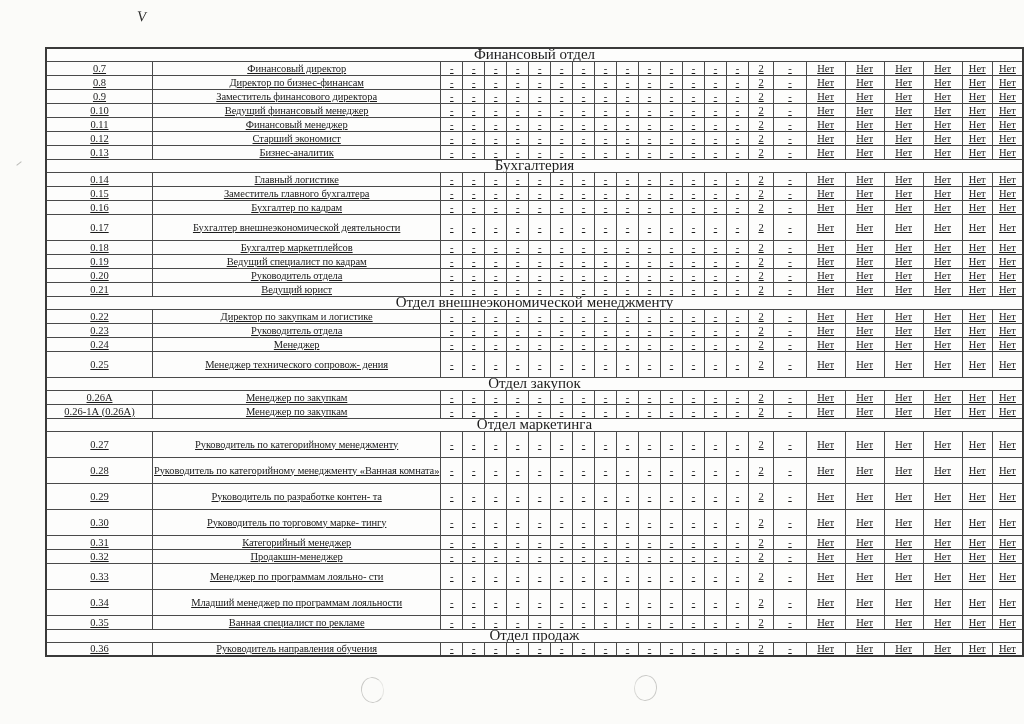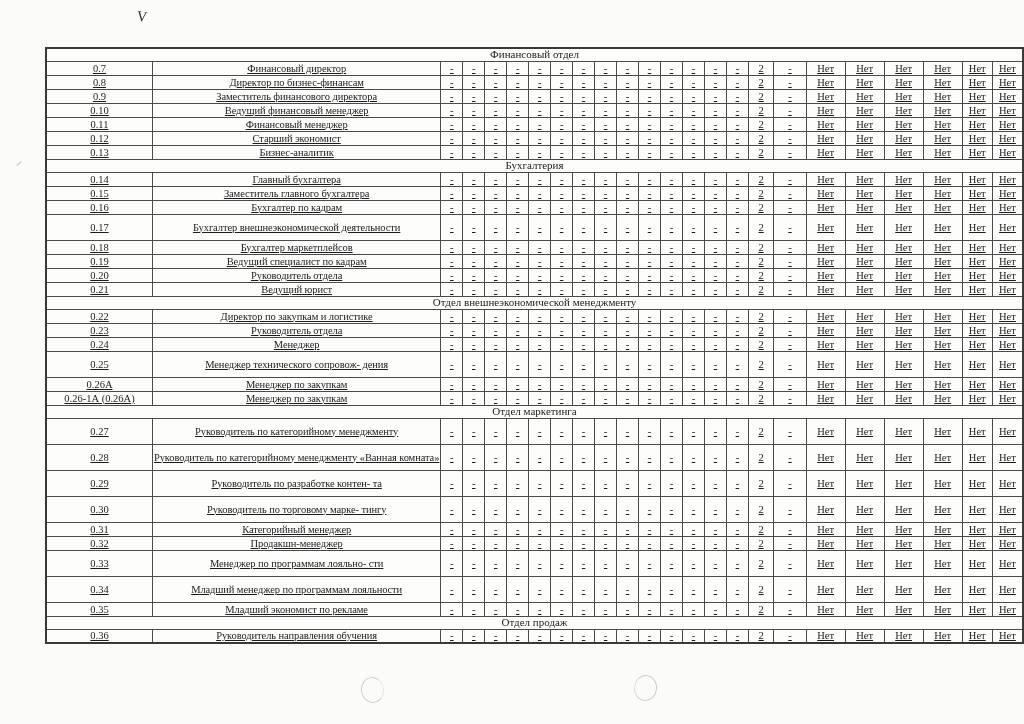--- a/index.html
+++ b/index.html
@@ -24,21 +24,21 @@
     background:#fdfdfc;
   }
   table.staff-table td{
     border:1px solid #4a4a4a;
     text-align:center;vertical-align:middle;
     padding:0 1px;overflow:hidden;
     font-size:10.5px;line-height:11px;
     white-space:nowrap;
   }
   tr.section-row{height:13px;}
-  tr.section-row td{font-size:11px;}
+  tr.section-row td{font-size:15px;}
   tr.data-row{height:14px;text-decoration:underline;}
   tr.data-row.tall{height:26px;}
   td.title-cell{
     font-size:10px;letter-spacing:-0.1px;
     white-space:pre-line;
   }
   td.code-cell{font-size:10.5px;}
   td.value-cell{font-size:10.5px;}
   .scan-circle{
     position:absolute;width:21px;height:24px;
@@ -270,21 +270,21 @@
           <td class="value-cell">Нет</td>
           <td class="value-cell">Нет</td>
           <td class="value-cell">Нет</td>
           <td class="value-cell">Нет</td>
         </tr>
         <tr class="section-row">
           <td colspan="24">Бухгалтерия</td>
         </tr>
         <tr class="data-row">
           <td class="code-cell">0.14</td>
-          <td class="title-cell">Главный бухгалтера</td>
+          <td class="title-cell">Главный логистике</td>
           <td class="value-cell">-</td>
           <td class="value-cell">-</td>
           <td class="value-cell">-</td>
           <td class="value-cell">-</td>
           <td class="value-cell">-</td>
           <td class="value-cell">-</td>
           <td class="value-cell">-</td>
           <td class="value-cell">-</td>
           <td class="value-cell">-</td>
           <td class="value-cell">-</td>
@@ -585,20 +585,23 @@
           <td class="value-cell">-</td>
           <td class="value-cell">2</td>
           <td class="value-cell">-</td>
           <td class="value-cell">Нет</td>
           <td class="value-cell">Нет</td>
           <td class="value-cell">Нет</td>
           <td class="value-cell">Нет</td>
           <td class="value-cell">Нет</td>
           <td class="value-cell">Нет</td>
         </tr>
+        <tr class="section-row">
+          <td colspan="24">Отдел закупок</td>
+        </tr>
         <tr class="data-row">
           <td class="code-cell">0.26А</td>
           <td class="title-cell">Менеджер по закупкам</td>
           <td class="value-cell">-</td>
           <td class="value-cell">-</td>
           <td class="value-cell">-</td>
           <td class="value-cell">-</td>
           <td class="value-cell">-</td>
           <td class="value-cell">-</td>
           <td class="value-cell">-</td>
@@ -856,21 +859,21 @@
           <td class="value-cell">-</td>
           <td class="value-cell">Нет</td>
           <td class="value-cell">Нет</td>
           <td class="value-cell">Нет</td>
           <td class="value-cell">Нет</td>
           <td class="value-cell">Нет</td>
           <td class="value-cell">Нет</td>
         </tr>
         <tr class="data-row">
           <td class="code-cell">0.35</td>
-          <td class="title-cell">Младший экономист по рекламе</td>
+          <td class="title-cell">Ванная специалист по рекламе</td>
           <td class="value-cell">-</td>
           <td class="value-cell">-</td>
           <td class="value-cell">-</td>
           <td class="value-cell">-</td>
           <td class="value-cell">-</td>
           <td class="value-cell">-</td>
           <td class="value-cell">-</td>
           <td class="value-cell">-</td>
           <td class="value-cell">-</td>
           <td class="value-cell">-</td>

